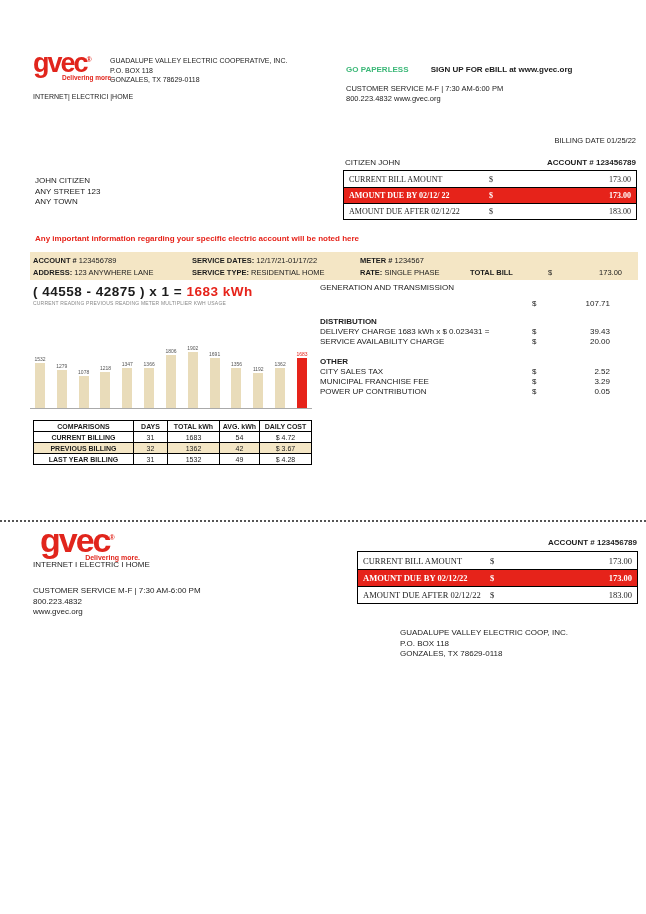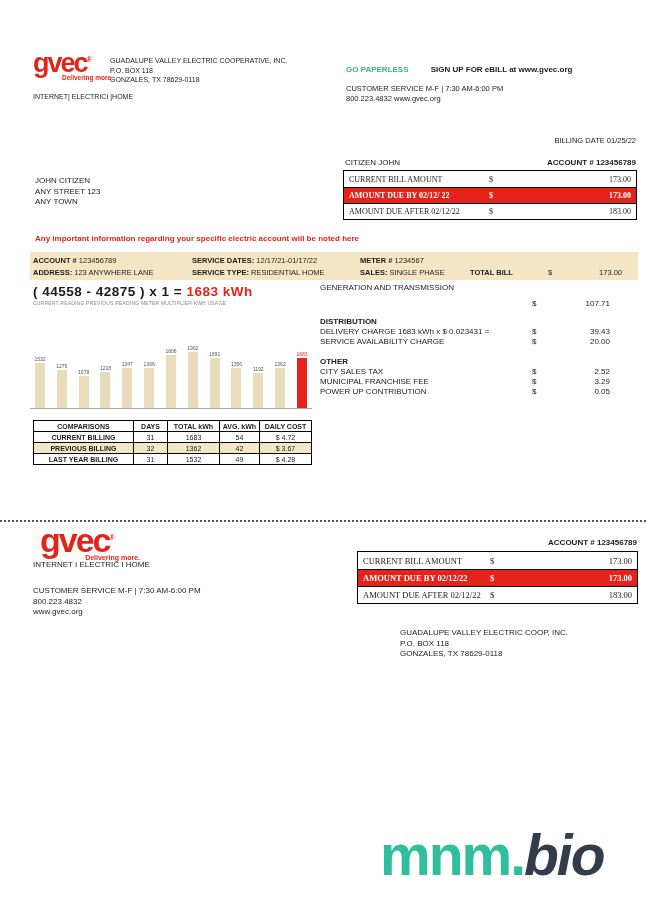--- a/index.html
+++ b/index.html
@@ -143,21 +143,21 @@
 
   <div class="acct-bar">
     <div class="bar-row">
       <span class="c c1"><b>ACCOUNT #</b> <span>123456789</span></span>
       <span class="c c2"><b>SERVICE DATES:</b> <span>12/17/21-01/17/22</span></span>
       <span class="c c3"><b>METER #</b> <span>1234567</span></span>
     </div>
     <div class="bar-row">
       <span class="c c1"><b>ADDRESS:</b> <span>123 ANYWHERE LANE</span></span>
       <span class="c c2"><b>SERVICE TYPE:</b> <span>RESIDENTIAL HOME</span></span>
-      <span class="c c3"><b>SALES:</b> <span>SINGLE PHASE</span></span>
+      <span class="c c3"><b>RATE:</b> <span>SINGLE PHASE</span></span>
       <span class="c c4">TOTAL BILL</span>
       <span class="c c5">$</span>
       <span class="c c6">173.00</span>
     </div>
   </div>
 
   <div class="meter">
     <div class="formula">
       <span>( 44558   -   42875 )   x   1   =</span>
       <span class="result">1683 kWh</span>
@@ -327,17 +327,14 @@
     <div>CUSTOMER SERVICE M-F | 7:30 AM-6:00 PM</div>
     <div>800.223.4832</div>
     <div>www.gvec.org</div>
   </div>
   <div class="stub-company">
     <div>GUADALUPE VALLEY ELECTRIC COOP, INC.</div>
     <div>P.O. BOX 118</div>
     <div>GONZALES, TX 78629-0118</div>
   </div>
 
-  <div class="watermark">
-    <span class="wm-teal">mnm.</span><span class="wm-dark">bio</span>
-  </div>
 
 </div>
 
 </body></html>

